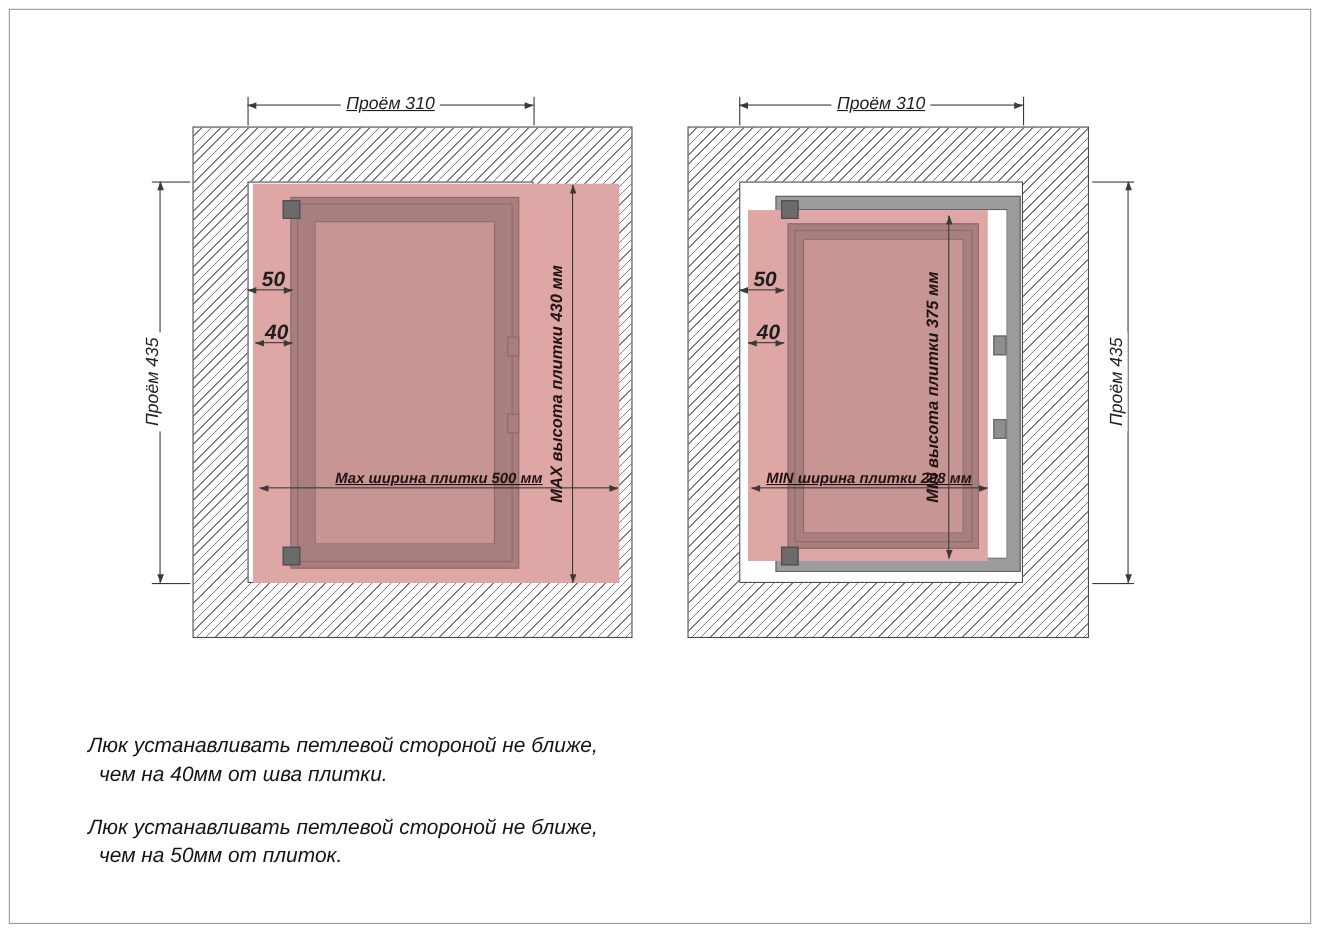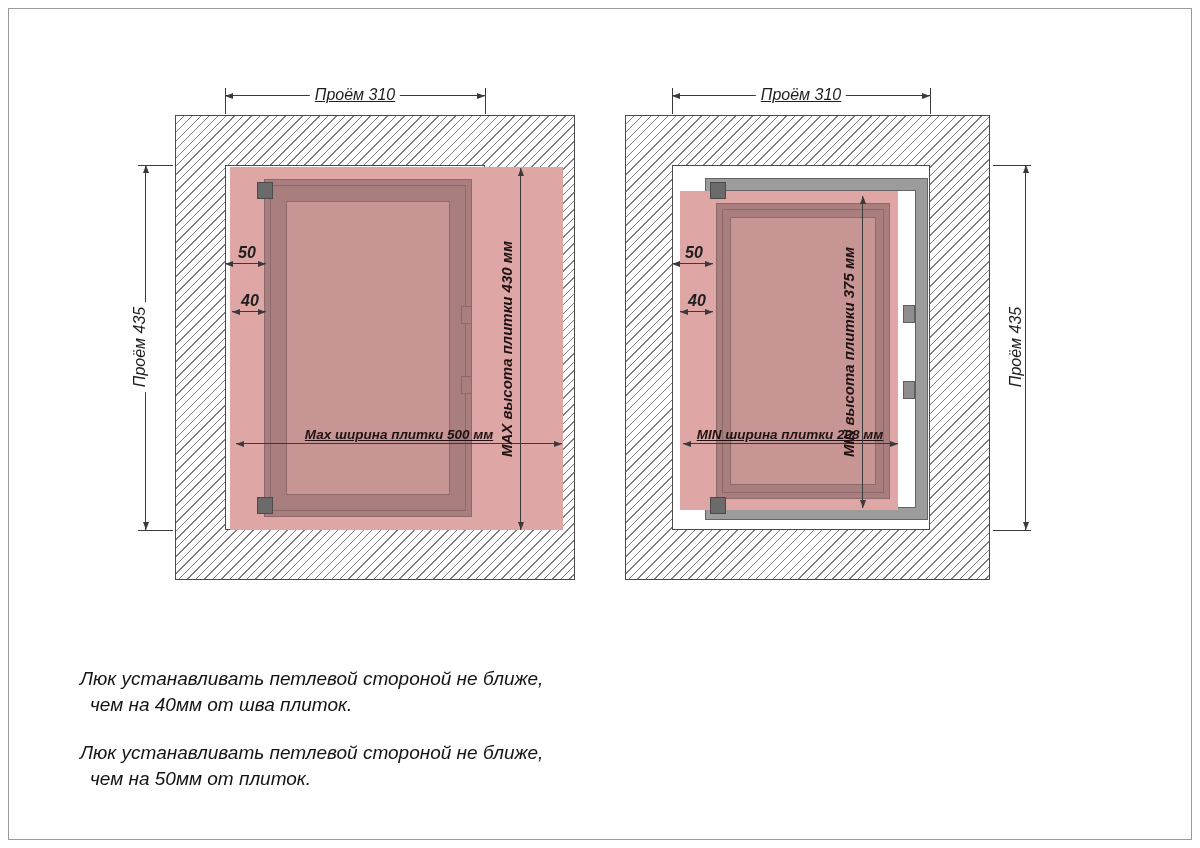--- a/index.html
+++ b/index.html
@@ -45,21 +45,21 @@
     border-left:3px solid transparent; border-right:3px solid transparent;
     border-top:8px solid var(--line,#3a3a3a); }
   .ext-v { width:0; border-left:1px solid var(--line,#3a3a3a); }
   .ext-h { height:0; border-top:1px solid var(--line,#3a3a3a); }
 
   
   .lbl { position:absolute; font-style:italic; font-size:16px; color:#1e1e1e; white-space:nowrap; }
   .bg  { background:#ffffff; padding:0 5px; }
   .cx  { transform:translateX(-50%);text-decoration:underline; }
   .vrot{ transform:translate(-50%,-50%) rotate(-90deg); }
-  .num { font-weight:700; font-size:16px; }
+  .num { font-weight:700; font-size:19px; }
   .bdim  { font-weight:700; font-size:13.5px; color:#201212; }
   .bdimv { font-weight:700; font-size:15px;  color:#201212; }
 
   .note { position:absolute; font-style:italic; font-size:19px; color:#141414; white-space:nowrap; }
 </style>
 </head>
 <body>
 
 <div class="abs page-frame"></div>
 
@@ -126,16 +126,16 @@
 
   <div class="abs dim-h" style="left:683px;top:443px;width:215px"></div>
   <div class="lbl bdim cx" style="left:790px;top:427px">MIN ширина плитки 208 мм</div>
 
   <div class="abs dim-v" style="left:862px;top:196px;height:312px"></div>
   <div class="lbl bdimv vrot" style="left:848px;top:352px">MIN высота плитки 375 мм</div>
 </div>
 
 <div>
   <div class="note" style="left:80px;top:668px">Люк устанавливать петлевой стороной не ближе,</div>
-  <div class="note" style="left:90px;top:694px">чем на 40мм от шва плиток.</div>
+  <div class="note" style="left:90px;top:694px">чем на 40мм от шва плитки.</div>
   <div class="note" style="left:80px;top:742px">Люк устанавливать петлевой стороной не ближе,</div>
   <div class="note" style="left:90px;top:768px">чем на 50мм от плиток.</div>
 </div>
 
 </body></html>

